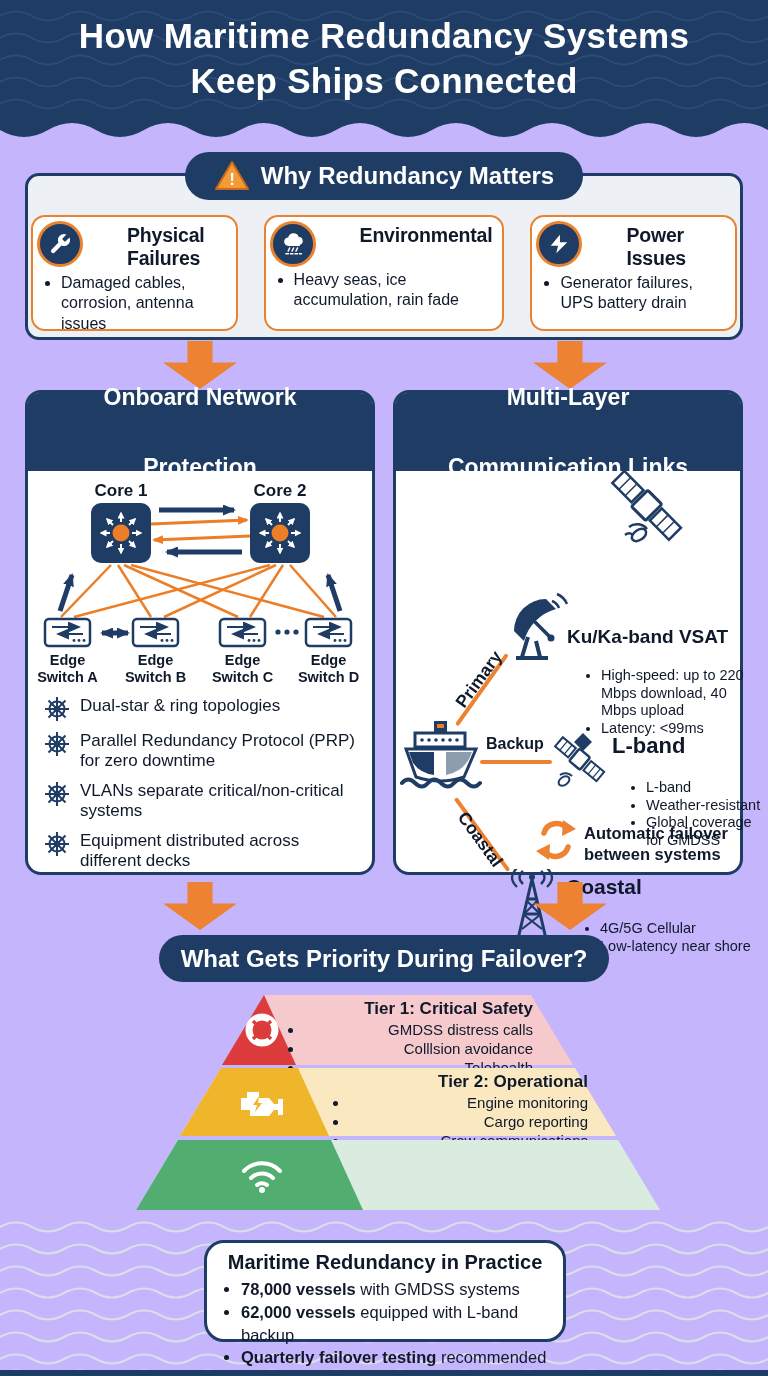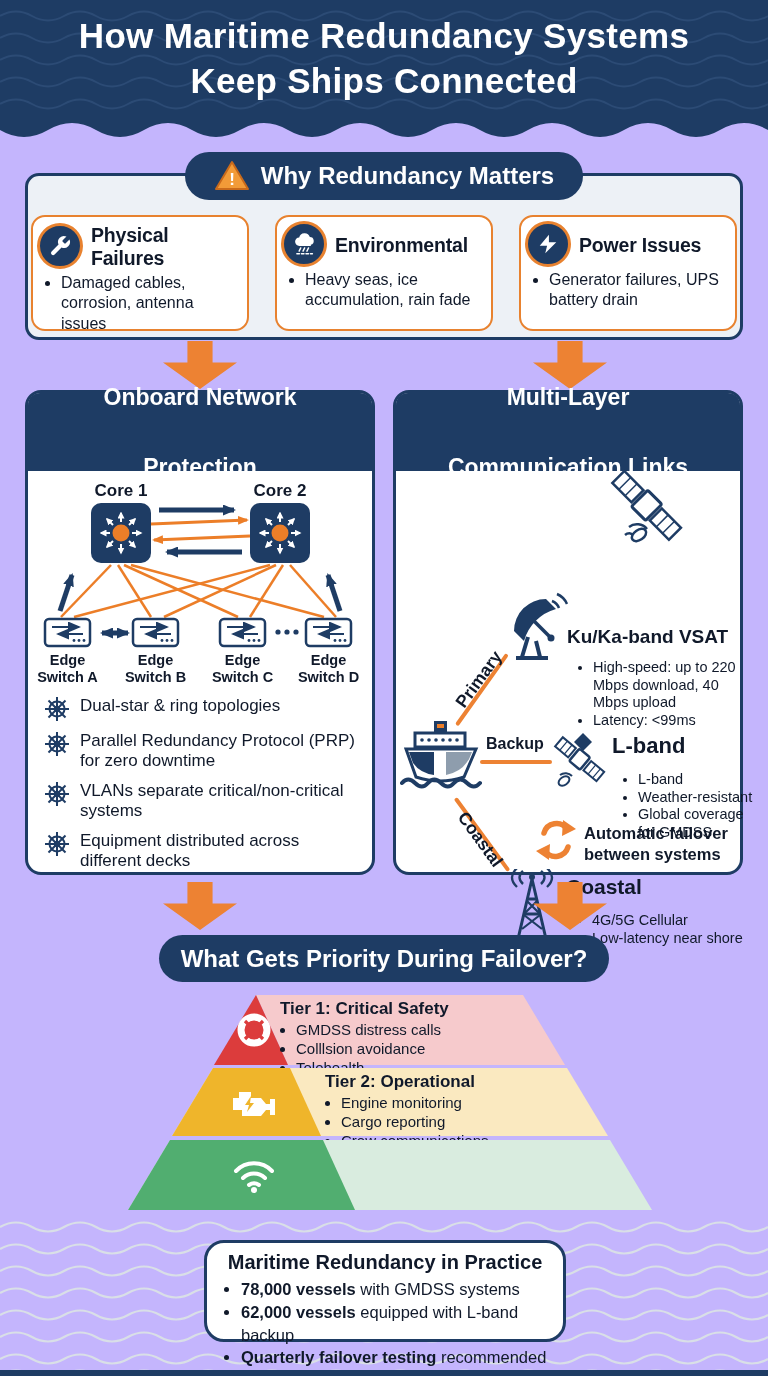--- a/index.html
+++ b/index.html
@@ -17,21 +17,21 @@
 
   
   .why-card{position:absolute;left:25px;top:173px;width:718px;height:167px;box-sizing:border-box;
             background:#EDF1F6;border:3px solid #1E3C64;border-radius:14px;}
   .pill{position:absolute;background:#1E3C64;color:#fff;font-weight:bold;border-radius:26px;
         display:flex;align-items:center;justify-content:center;gap:11px;}
   .why-pill{left:185px;top:152px;width:398px;height:48px;font-size:24px;}
   .why-cards{position:absolute;left:31px;top:215px;width:706px;height:116px;display:flex;gap:26px;}
   .wcard{flex:1;background:#fff;border:2.5px solid #E8822F;border-radius:14px;box-sizing:border-box;
          padding:7px 10px 6px 11px;}
-  .wcard-top{display:flex;align-items:center;}
+  .wcard-top{display:flex;gap:36px;}
   .wicon{width:46px;height:46px;border-radius:50%;background:#1E3C64;border:3px solid #E8822F;
          box-sizing:border-box;display:flex;align-items:center;justify-content:center;
          flex-shrink:0;margin-left:-7px;margin-top:-3px;}
   .wcard-title{font-size:19.5px;font-weight:bold;margin-left:8px;letter-spacing:-.2px;}
   .wcard ul{margin:3px 0 0 0;padding-left:17px;}
   .wcard li{font-size:16px;line-height:1.28;}
 
   
   .oarrow{position:absolute;width:74px;height:48px;background:#ED8233;
           clip-path:polygon(33% 0,67% 0,67% 45%,100% 45%,50% 100%,0 45%,33% 45%);}
@@ -42,29 +42,29 @@
   .col-hdr{height:78px;background:#1E3C64;border-radius:12px 12px 0 0;color:#fff;
            font-weight:bold;font-size:23px;line-height:1.26;text-align:center;
            display:flex;flex-direction:column;justify-content:center;gap:41px;}
   .net-bullets{position:absolute;left:16px;top:303px;right:8px;display:flex;flex-direction:column;gap:9px;}
   .nb{display:flex;gap:10px;align-items:flex-start;font-size:17px;line-height:1.2;}
   .nb svg{flex-shrink:0;margin-top:0px;}
 
   
   .rc{position:absolute;inset:78px 0 0 0;}
   .rc .h1{position:absolute;font-weight:bold;}
-  .rc ul{margin:8px;padding-left:15px;}
+  .rc ul{margin:16px;padding-left:15px;}
   .rc li{font-size:14.5px;line-height:1.22;}
   .rot{position:absolute;font-weight:bold;font-size:17.5px;width:74px;text-align:center;}
   .oline{position:absolute;height:4px;background:#ED8233;border-radius:2px;}
 
   
   .prio-pill{left:159px;top:935px;width:450px;height:47px;font-size:24px;border-radius:24px;}
   .pyr{position:absolute;left:115px;top:995px;width:560px;height:216px;}
-  .tier{position:absolute;left:0;width:560px;}
+  .tier{position:absolute;left:8px;width:560px;text-align:right;}
   .tier .band,.tier .solid{position:absolute;inset:0;}
   .t1{top:0;height:70px;}  .t2{top:73px;height:68px;}  .t3{top:145px;height:70px;}
   .t1 .band{background:#F6CACC;clip-path:polygon(141px 0,408px 0,450px 70px,173px 70px);}
   .t1 .solid{background:#DC3C3C;clip-path:polygon(141px 0,99px 70px,173px 70px);}
   .t2 .band{background:#FAE9C0;clip-path:polygon(98px 0,452px 0,493px 68px,57px 68px);}
   .t2 .solid{background:#EFB52B;clip-path:polygon(98px 0,175px 0,206px 68px,57px 68px);}
   .t3 .band{background:#D9ECDF;clip-path:polygon(55px 0,495px 0,537px 70px,13px 70px);}
   .t3 .solid{background:#51AE70;clip-path:polygon(55px 0,208px 0,240px 70px,13px 70px);}
   .tier-text{position:absolute;top:4px;}
   .tier-text .tname{font-weight:bold;font-size:17px;margin-bottom:1px;}

